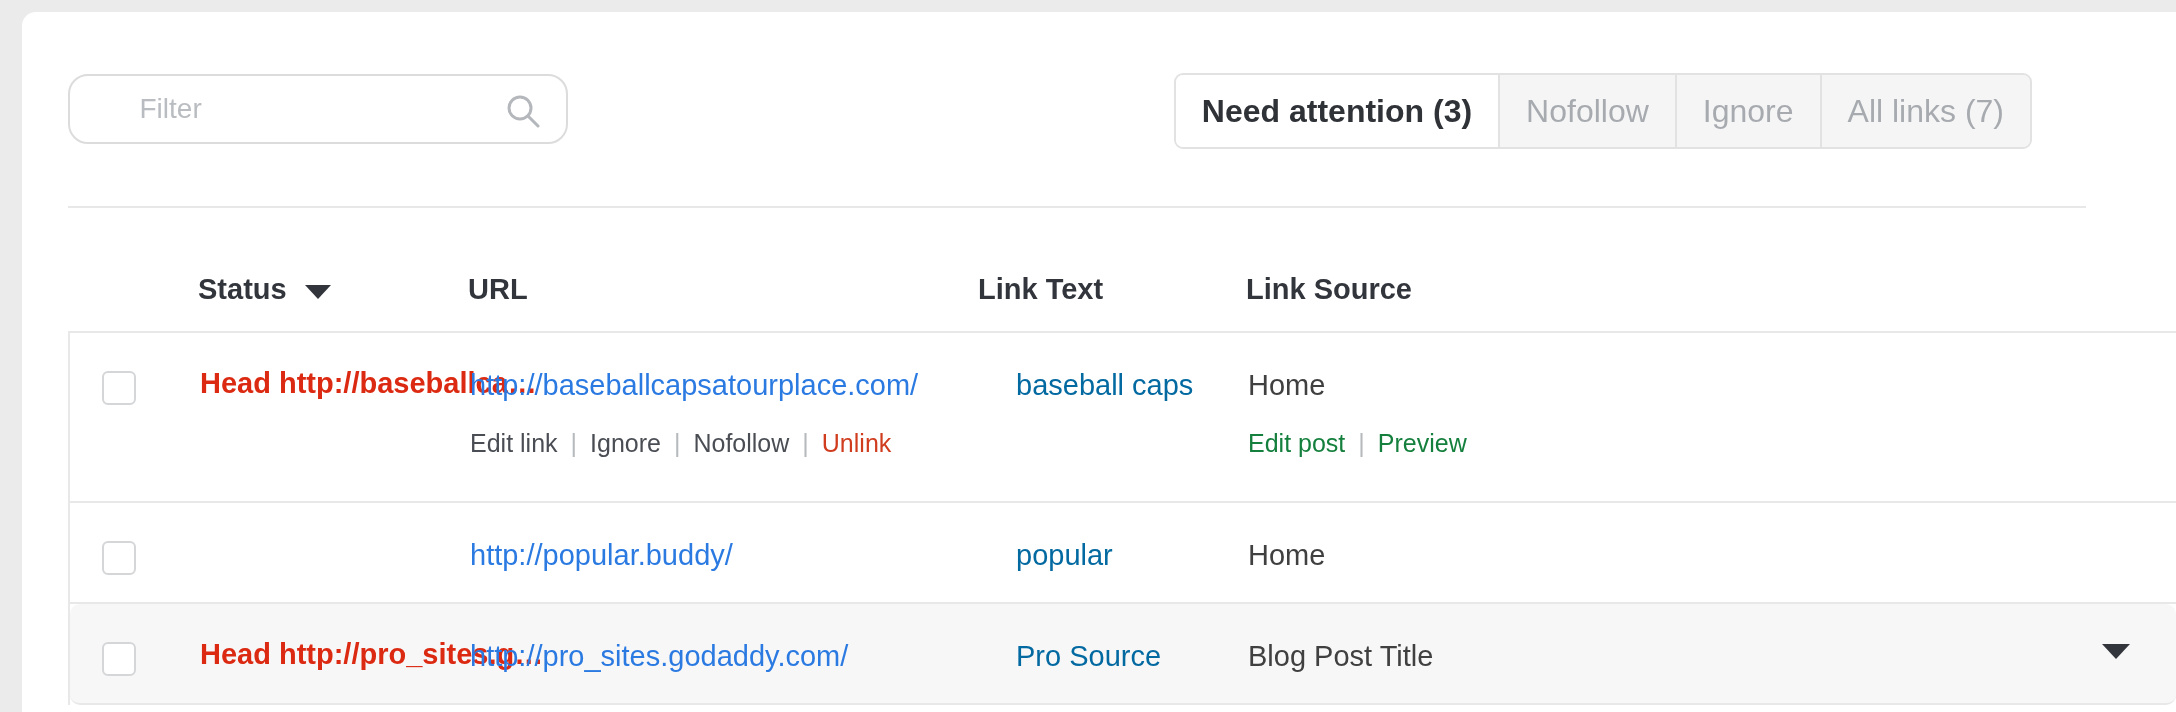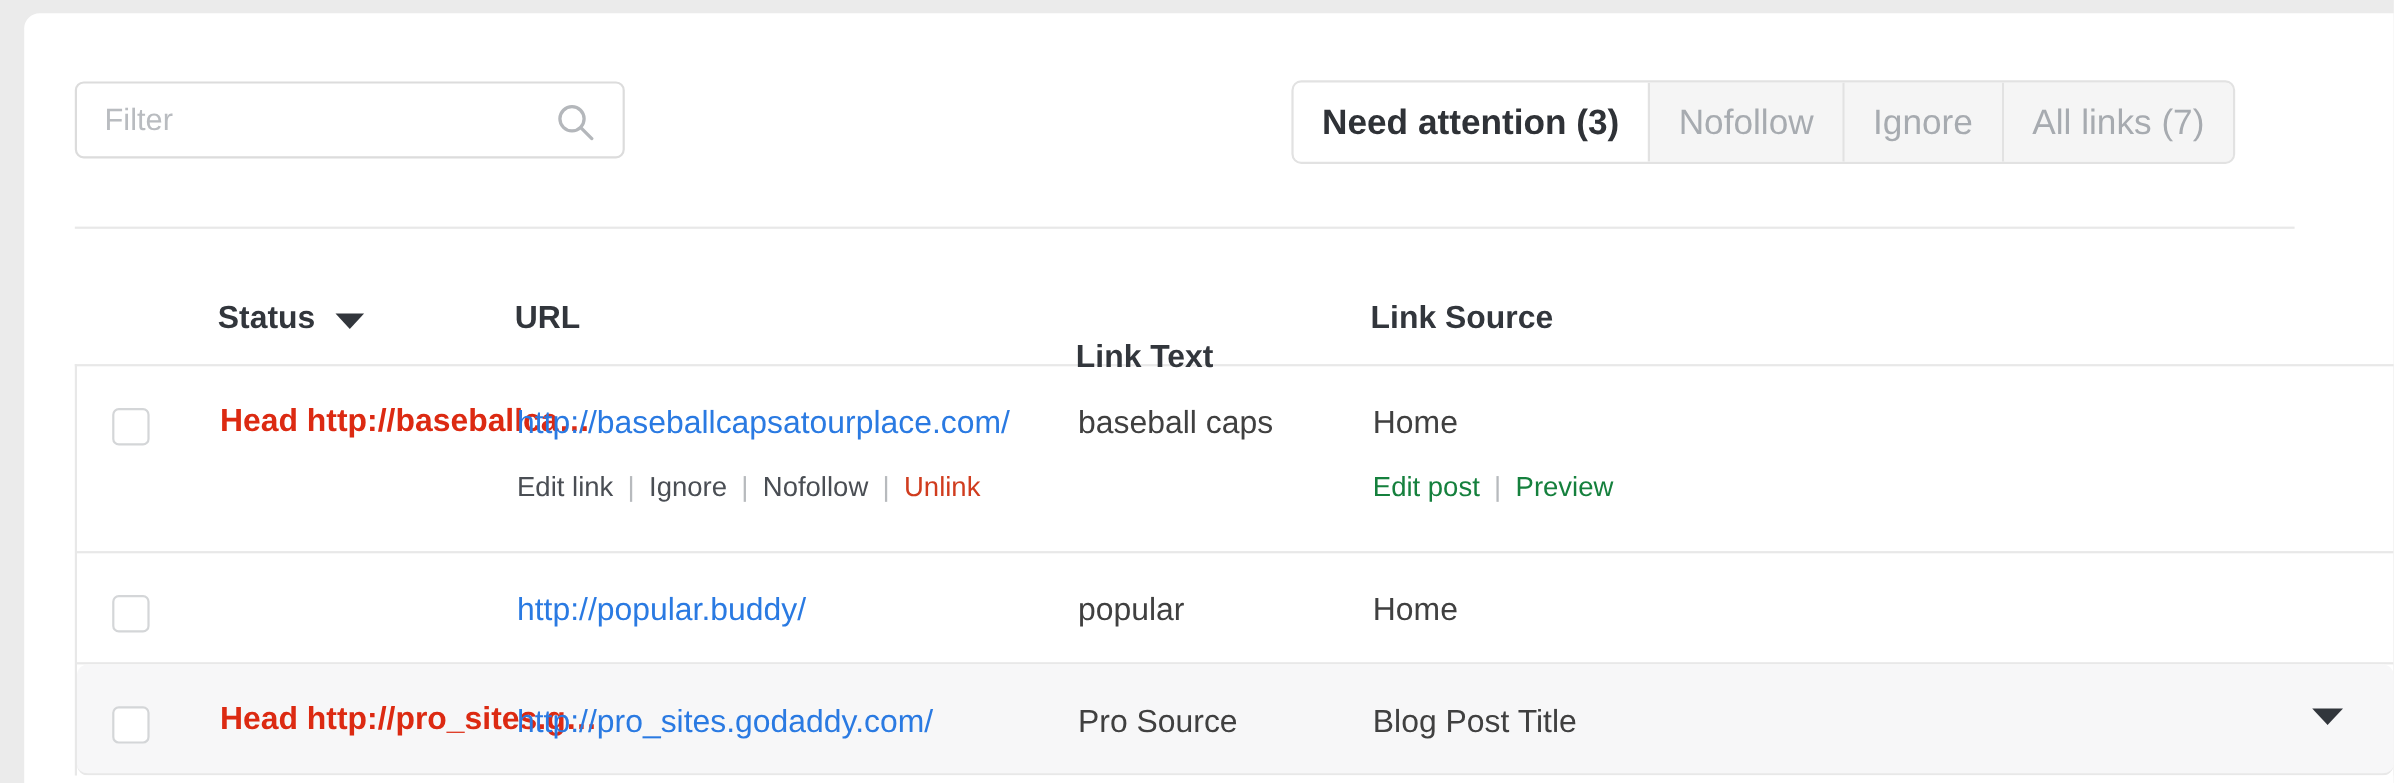--- a/index.html
+++ b/index.html
@@ -37,24 +37,25 @@
   }
 
   .filter-box {
     position: absolute;
     left: 46px;
     top: 62px;
     width: 500px;
     height: 70px;
     box-sizing: border-box;
     border: 2px solid #dcdcdc;
-    border-radius: 8px;
+    border-radius: 20px;
     background: #ffffff;
     display: flex;
     align-items: center;
+    justify-content: center;
   }
   .filter-input {
     border: 0;
     outline: 0;
     background: transparent;
     margin-left: 23px;
     width: 380px;
     height: 40px;
     font-family: "Liberation Sans", sans-serif;
     font-size: 28px;
@@ -126,21 +127,21 @@
   .th {
     position: absolute;
     top: 36px;
     font-size: 29px;
     font-weight: bold;
     color: #32363c;
     white-space: nowrap;
   }
   .th-status { left: 130px; display: flex; align-items: center; gap: 18px; }
   .th-url    { left: 400px; }
-  .th-text   { left: 910px; margin-top: 36px; }
+  .th-text   { left: 910px; }
   .th-source { left: 1178px; }
 
   .sort-caret {
     width: 0; height: 0;
     border-left: 13px solid transparent;
     border-right: 13px solid transparent;
     border-top: 14px solid #32363c;
     margin-top: 4px;
   }
 
@@ -169,21 +170,21 @@
     width: 34px; height: 34px;
     border: 2px solid #d4d6d8;
     border-radius: 6px;
     background: #fff;
     box-sizing: border-box;
     cursor: pointer;
   }
 
   .c-status { left: 130px; top: 34px; color: #dc2a12; font-weight: bold; }
   .c-url    { left: 400px; top: 36px; color: #2a7ae2; }
-  .c-text   { left: 910px; top: 36px; color: #404040; }
+  .c-text   { left: 946px; top: 36px; color: #0369a1; }
   .c-source { left: 1178px; top: 36px; color: #404040; }
 
   .actions {
     position: absolute;
     top: 96px;
     font-size: 25px;
     color: #4a4e54;
     display: flex;
     align-items: center;
   }

